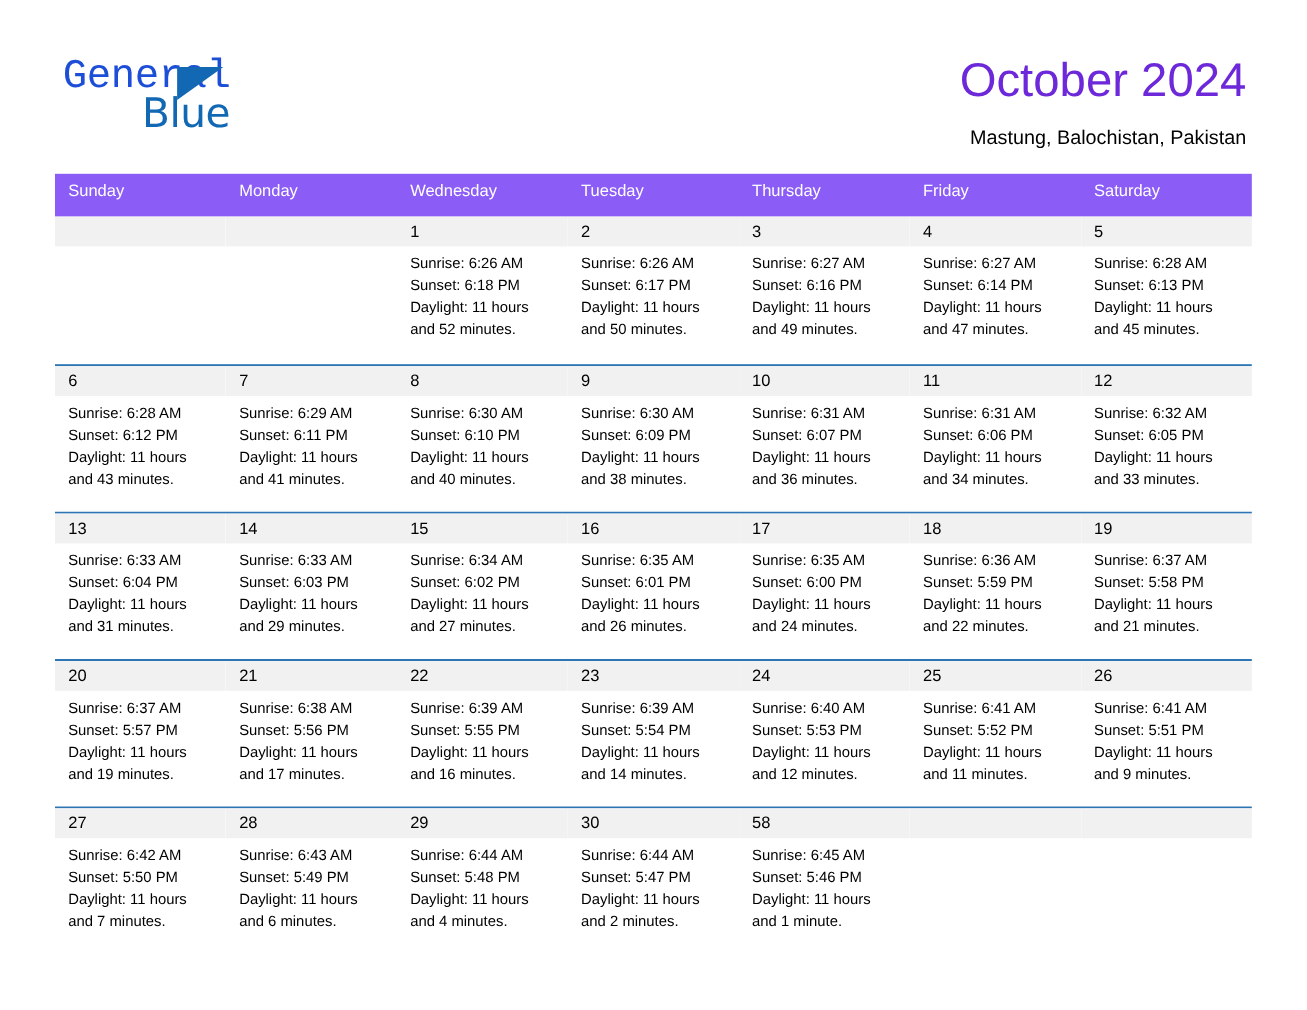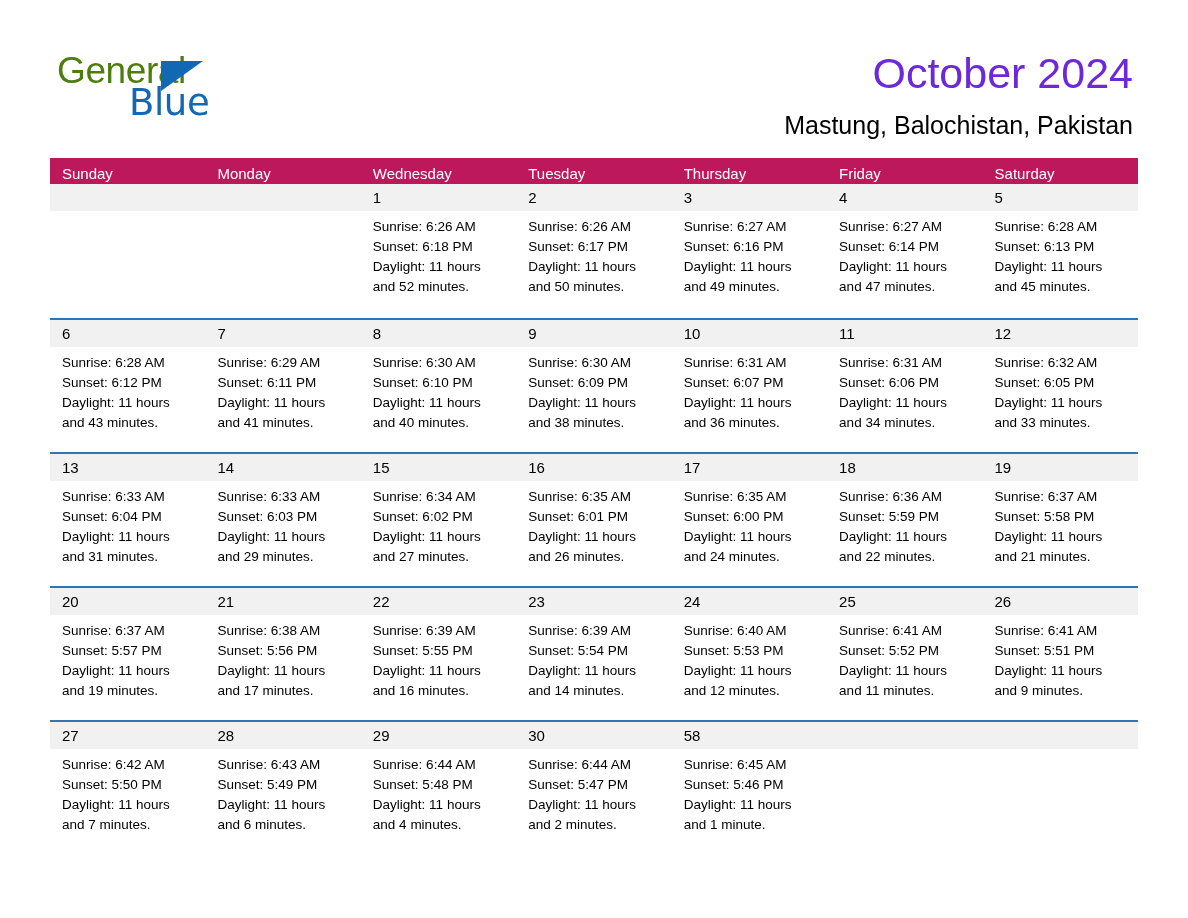--- a/index.html
+++ b/index.html
@@ -34,23 +34,23 @@
     top: 52px;
     width: 240px;
     height: 72px;
   }
   .logo-general {
     position: absolute;
     left: 0;
     top: 0;
     font-size: 37px;
     line-height: 37px;
-    color: #4d7c0f;
+    color: #1d4ed8;
     letter-spacing: -0.4px;
-    font-family: Liberation Sans, sans-serif;
+    font-family: Liberation Mono, monospace;
     font-weight: 400;
   }
   .logo-blue {
     position: absolute;
     left: 72px;
     top: 32px;
     font-size: 37px;
     line-height: 37px;
     color: #1268b3;
     letter-spacing: -0.4px;
@@ -76,43 +76,43 @@
   .cal-title {
     font-size: 43px;
     line-height: 50px;
     font-weight: 400;
     color: #6d28d9;
     letter-spacing: 0px;
     white-space: nowrap;
   }
   .cal-subtitle {
     margin-top: 12px;
-    font-size: 25px;
+    font-size: 18px;
     line-height: 30px;
     font-weight: 400;
     color: #000000;
     white-space: nowrap;
   }
 
   
   .calendar {
     position: absolute;
     left: 50px;
     top: 158px;
     width: 1088px;
   }
   .cal-row {
     display: flex;
     width: 100%;
   }
 
   
   .dow-row {
-    background: #be185d;
-    height: 26px;
+    background: #8b5cf6;
+    height: 39px;
     text-align: center;
   }
   .dow-cell {
     display: flex;
     align-items: center;
     padding-left: 12px;
     color: #ffffff;
     font-size: 15px;
     line-height: 31px;
     height: 31px;

